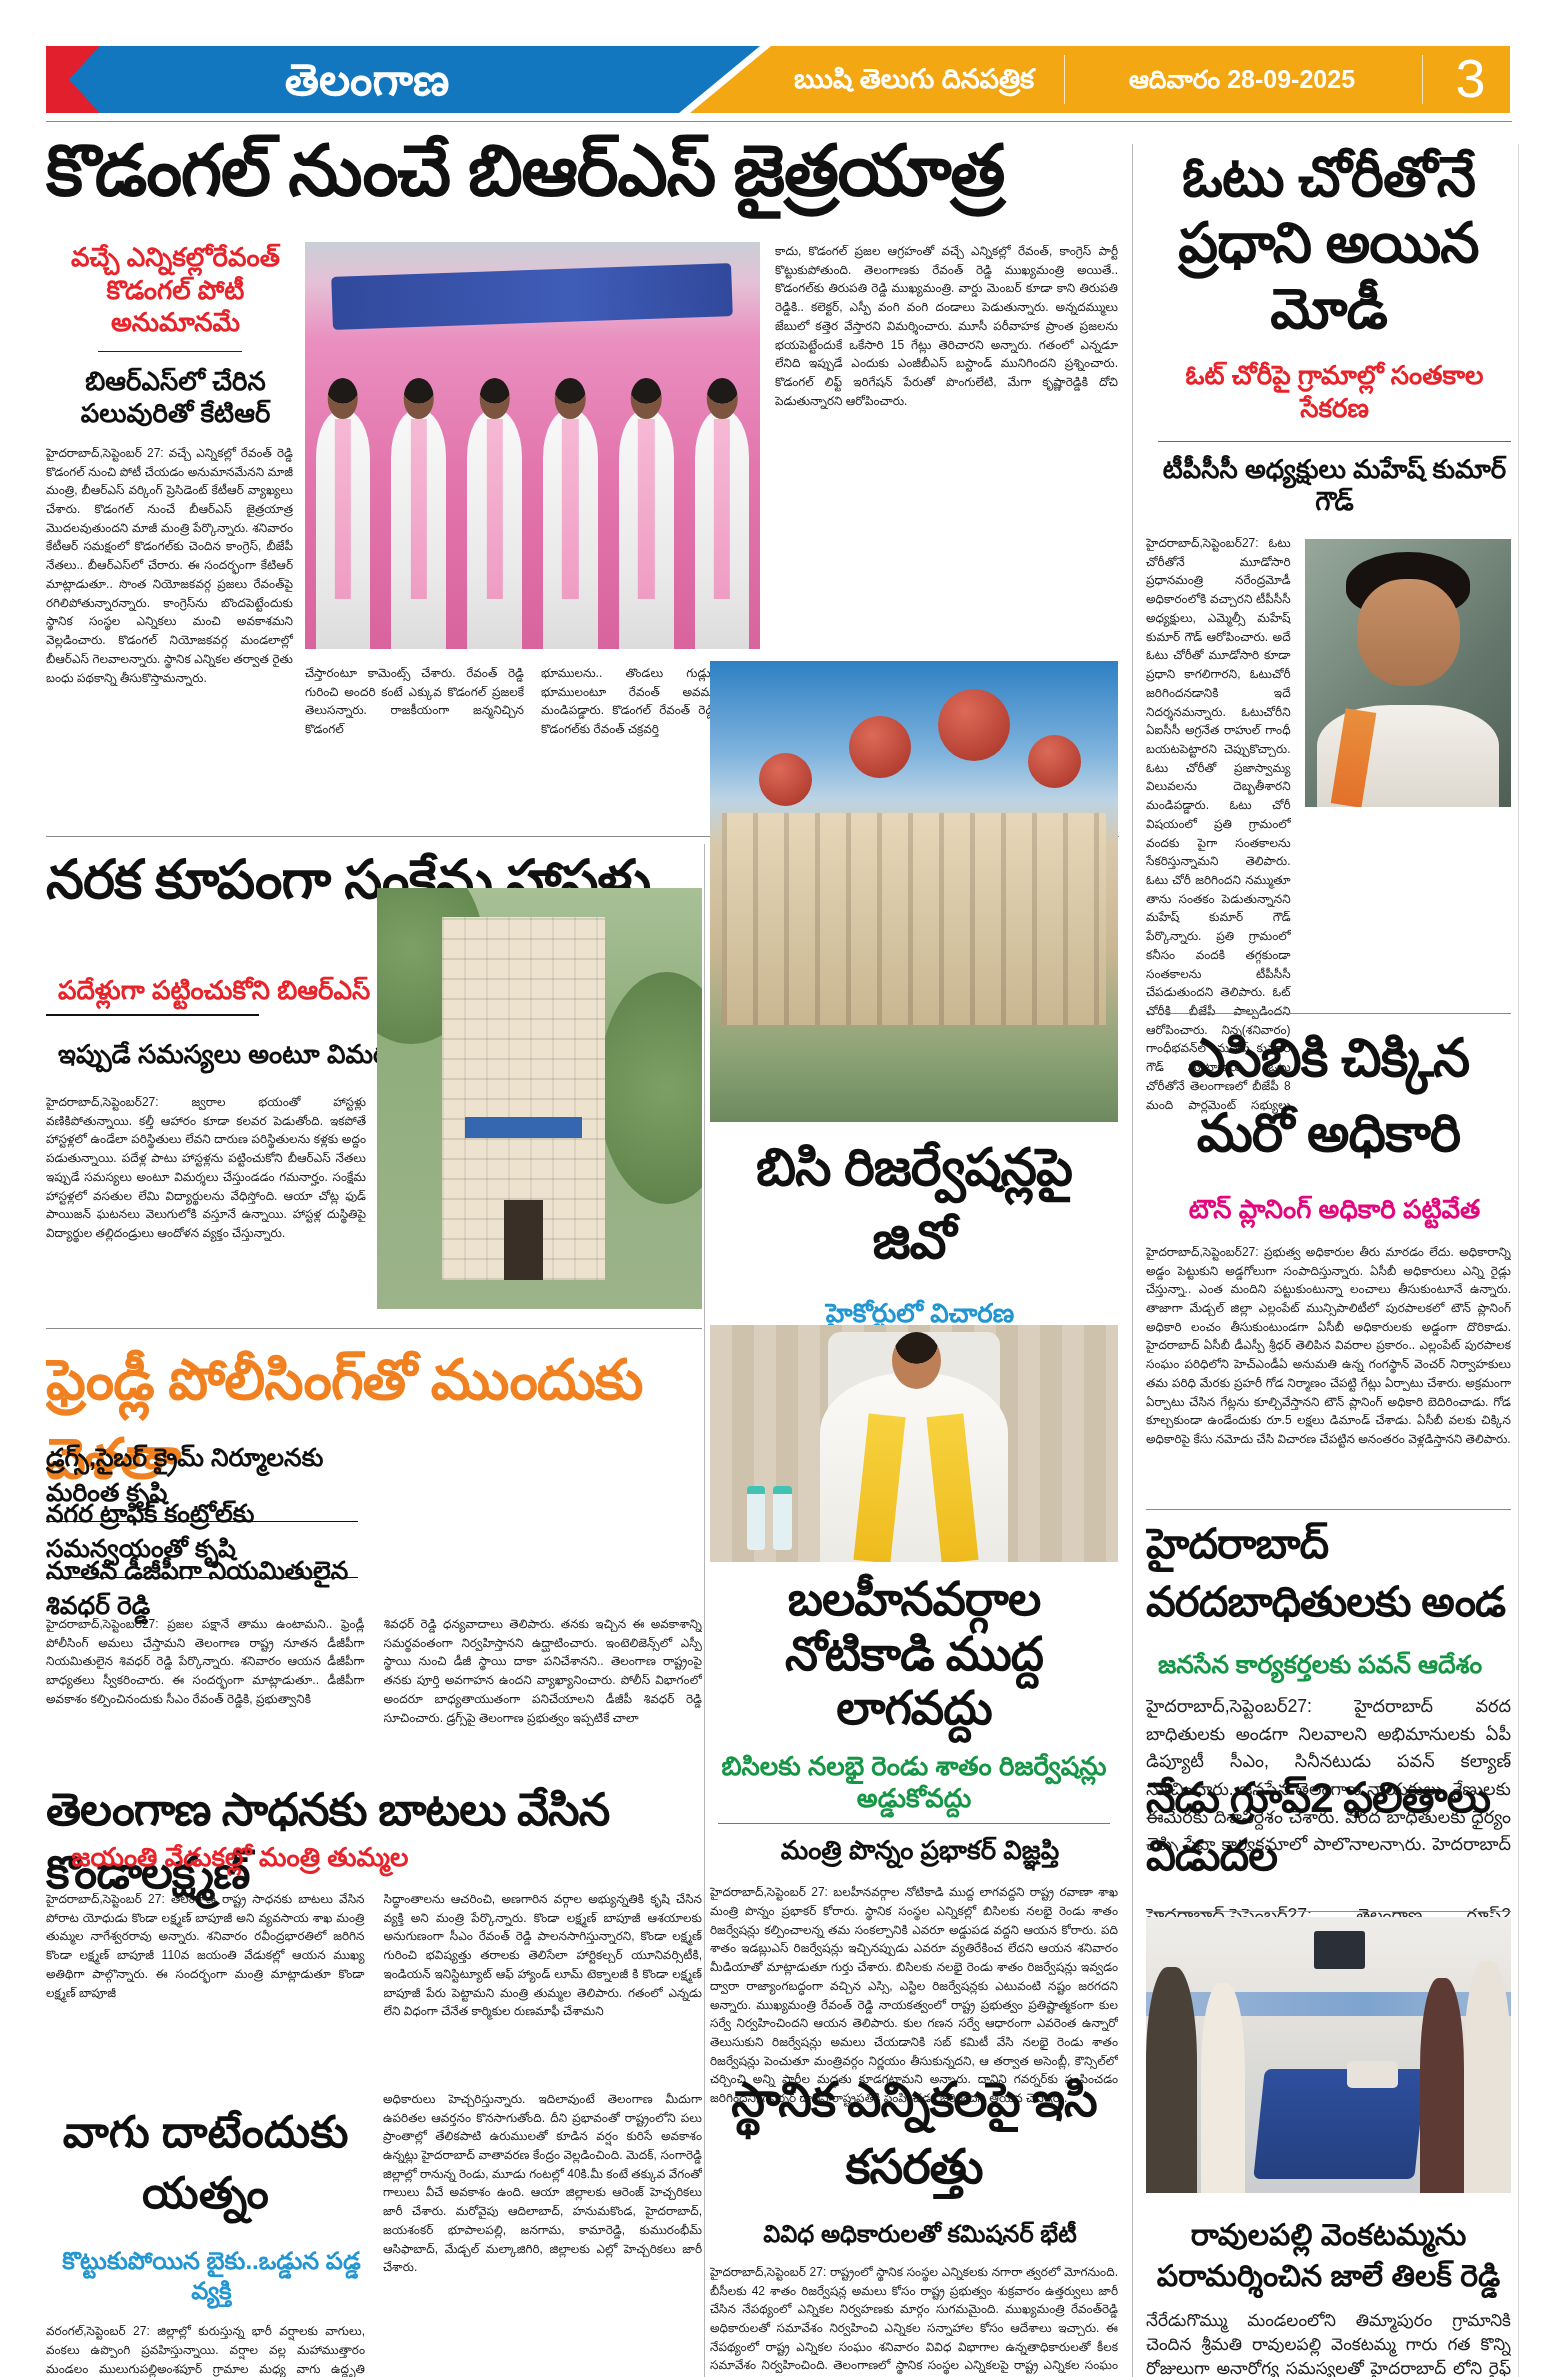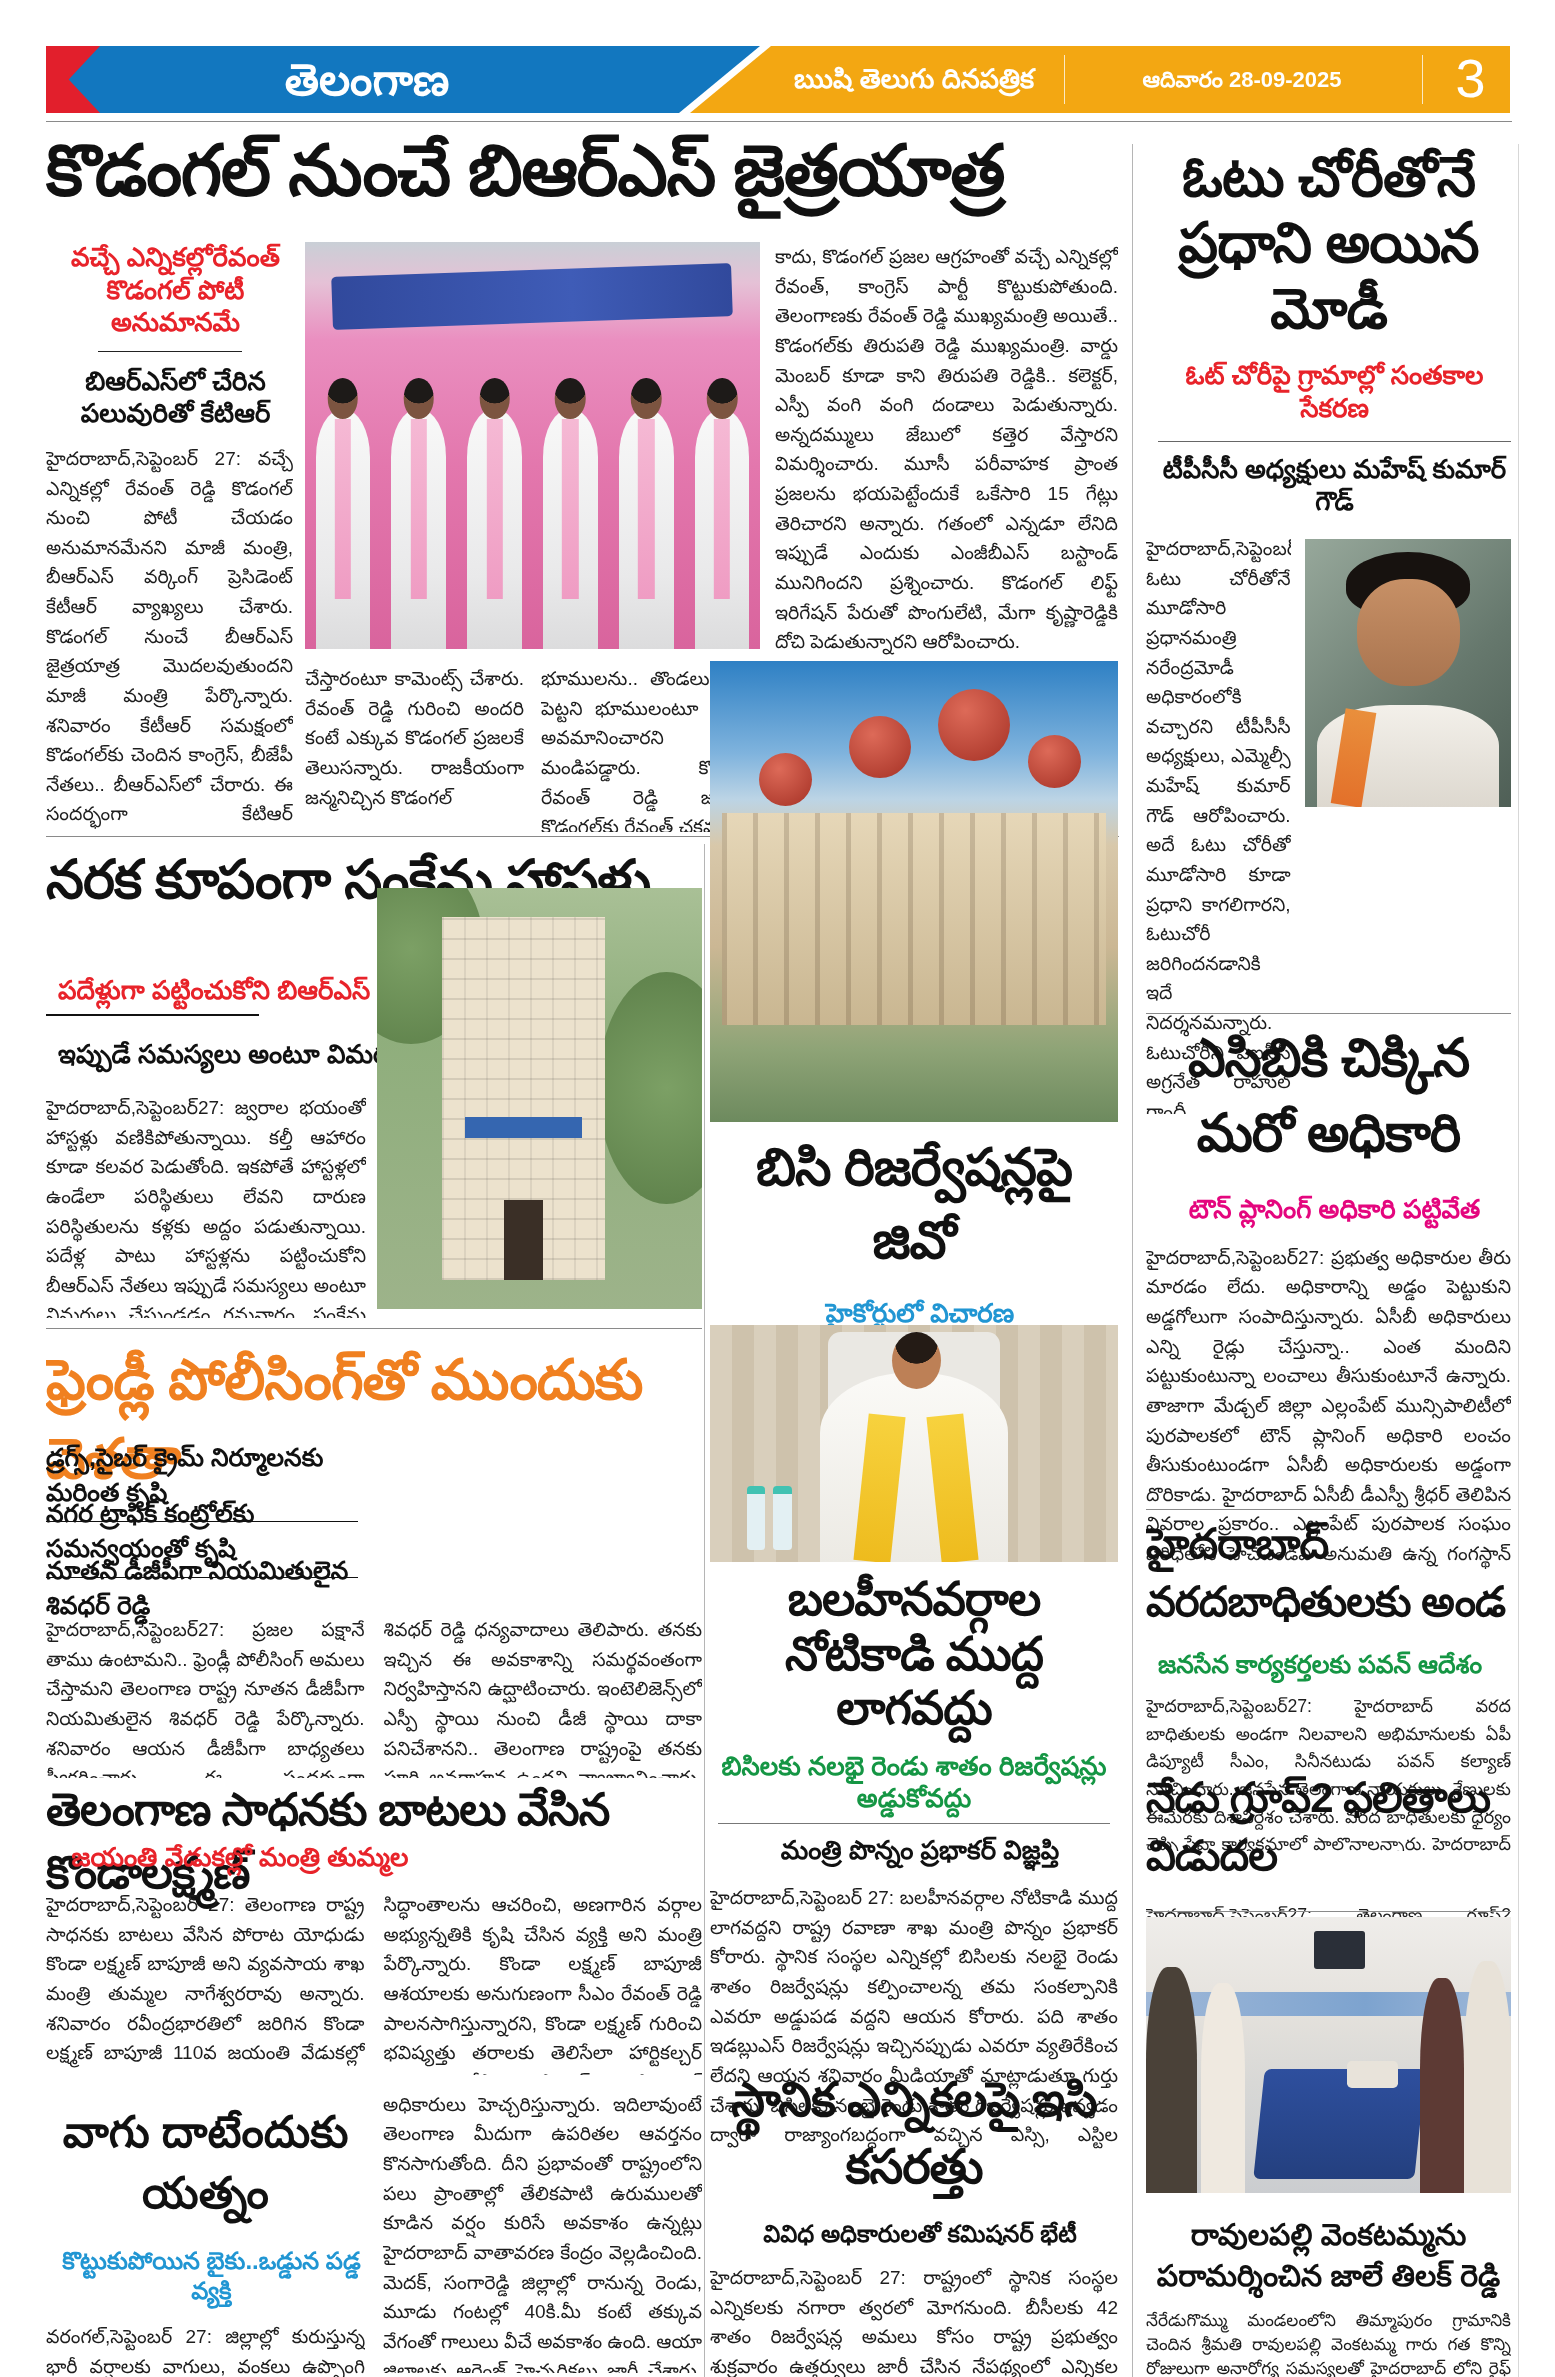--- a/index.html
+++ b/index.html
@@ -13,31 +13,31 @@
   .mh-blue{position:absolute;left:0;top:0;height:100%;width:714px;background:#1277bf;
            clip-path:polygon(0 0,100% 0,calc(100% - 81px) 100%,0 100%);}
   .mh-red{position:absolute;left:0;top:0;width:54px;height:100%;background:#e21f2c;
           clip-path:polygon(0 0,100% 0,42% 50%,100% 100%,0 100%);}
   .mh-section{position:absolute;left:206px;top:0;width:230px;line-height:67px;text-align:center;
               color:#fff;font-size:44px;font-weight:700;}
   .mh-paper{position:absolute;left:748px;top:0;width:268px;line-height:67px;
             color:#fff;font-size:27px;font-weight:700;}
   .mh-vsep{position:absolute;top:8.6px;bottom:8.6px;width:1.4px;background:rgba(255,255,255,.75);}
   .mh-date{position:absolute;left:1038px;top:0;width:316px;line-height:67px;text-align:center;
-           color:#fff;font-size:22px;font-weight:700;}
+           color:#fff;font-size:25px;font-weight:700;}
   .mh-page{position:absolute;left:1385px;top:0;width:79px;line-height:65px;text-align:center;
            color:#fff;font-size:54px;font-weight:400;}
   
   .hrule{position:absolute;background:#8a8a8a;height:1.4px;}
   .vrule{position:absolute;background:#b5b5b5;width:1px;}
   .rule-in{border:0;border-top:1.4px solid #8a8a8a;margin:0;}
   
   h1,h2,h3{margin:0;font-weight:700;color:#111;}
   p{margin:0;}
-  .body{font-size:19px;line-height:1.56;text-align:justify;color:#1d1d1d;overflow:hidden;}
+  .body{font-size:12px;line-height:1.56;text-align:justify;color:#1d1d1d;overflow:hidden;}
   .kick{font-size:26px;font-weight:700;line-height:1.25;margin-left:12px;}
   .kr{color:#e8232a;} .kb{color:#111;} .kblue{color:#2196d3;} .kgreen{color:#159644;} .kmag{color:#e4067e;}
   
   .lead{position:absolute;left:46px;top:133px;width:1073px;height:702px;overflow:hidden;}
   .lead h1{font-size:71px;line-height:1.08;letter-spacing:-1.4px;}
   .lead-left{position:absolute;left:0;top:108px;width:247px;height:592px;overflow:hidden;}
   .lead-left .kick{text-align:center;}
   .kdiv{width:144px;margin:12.5px auto;border-bottom:1.9px solid #222;}
   .lead-left .body{margin-top:14.4px;}
   .lead-photo{position:absolute;left:259px;top:109px;width:455px;height:407px;overflow:hidden;

